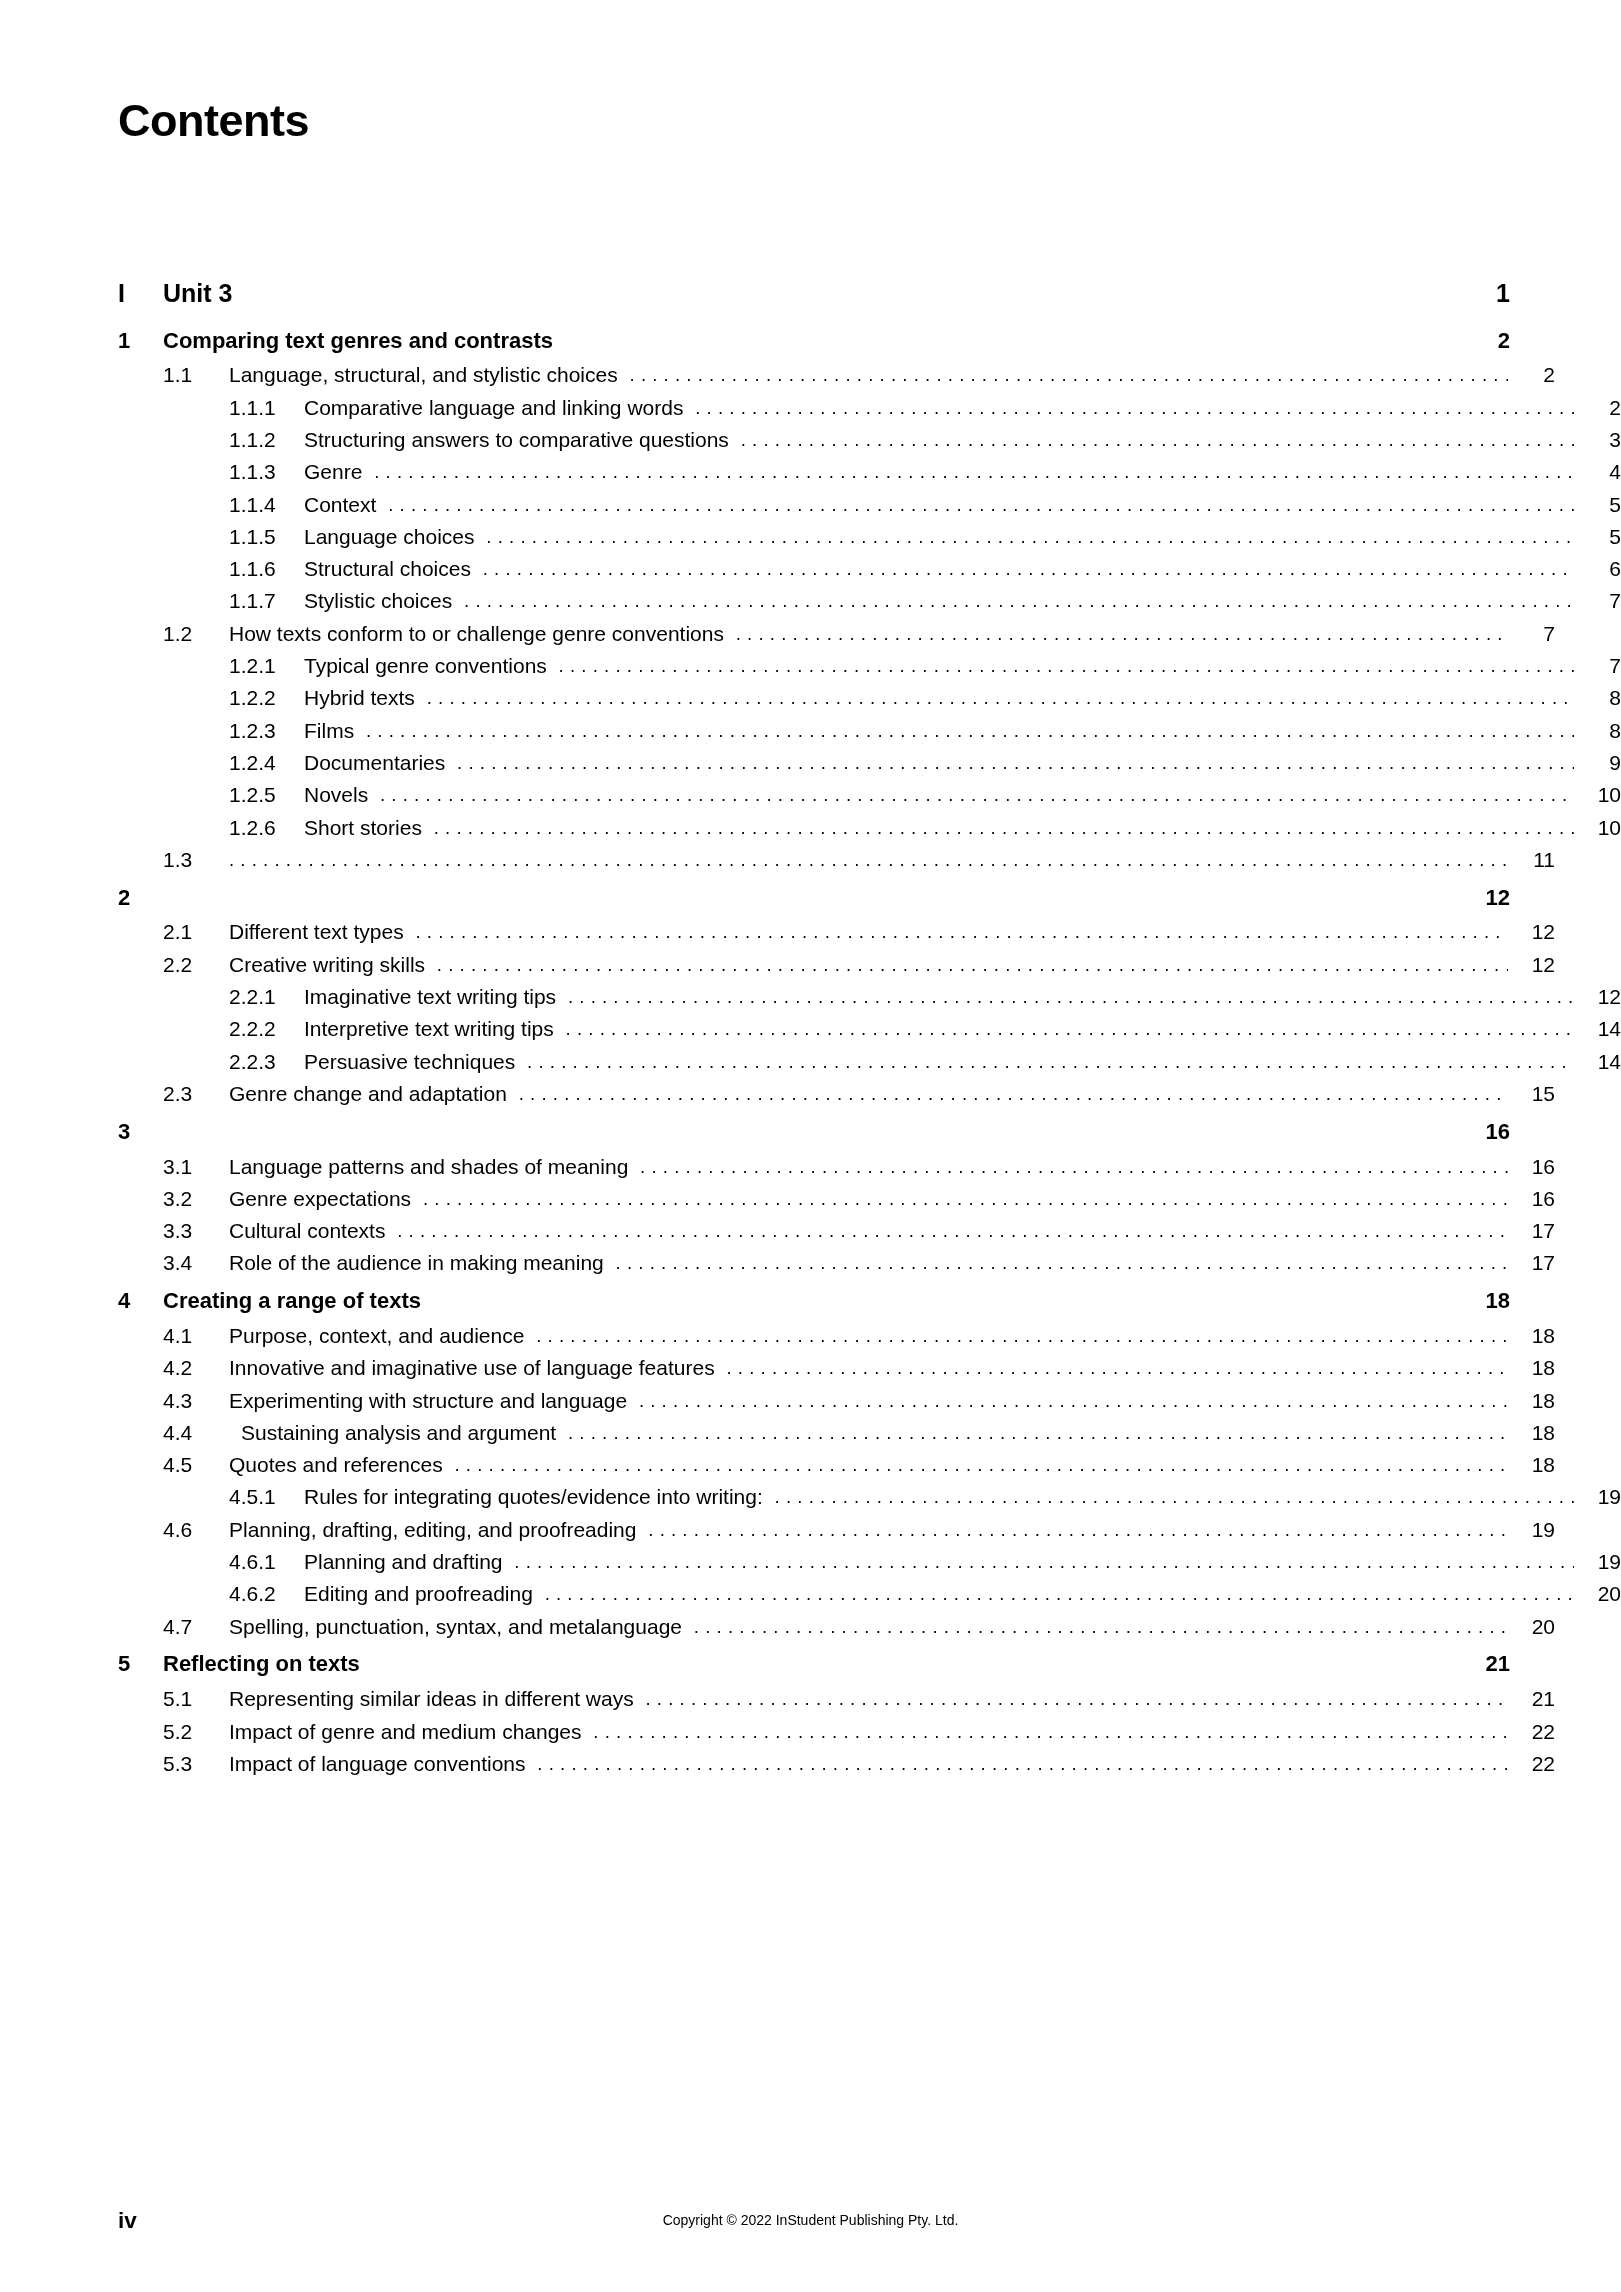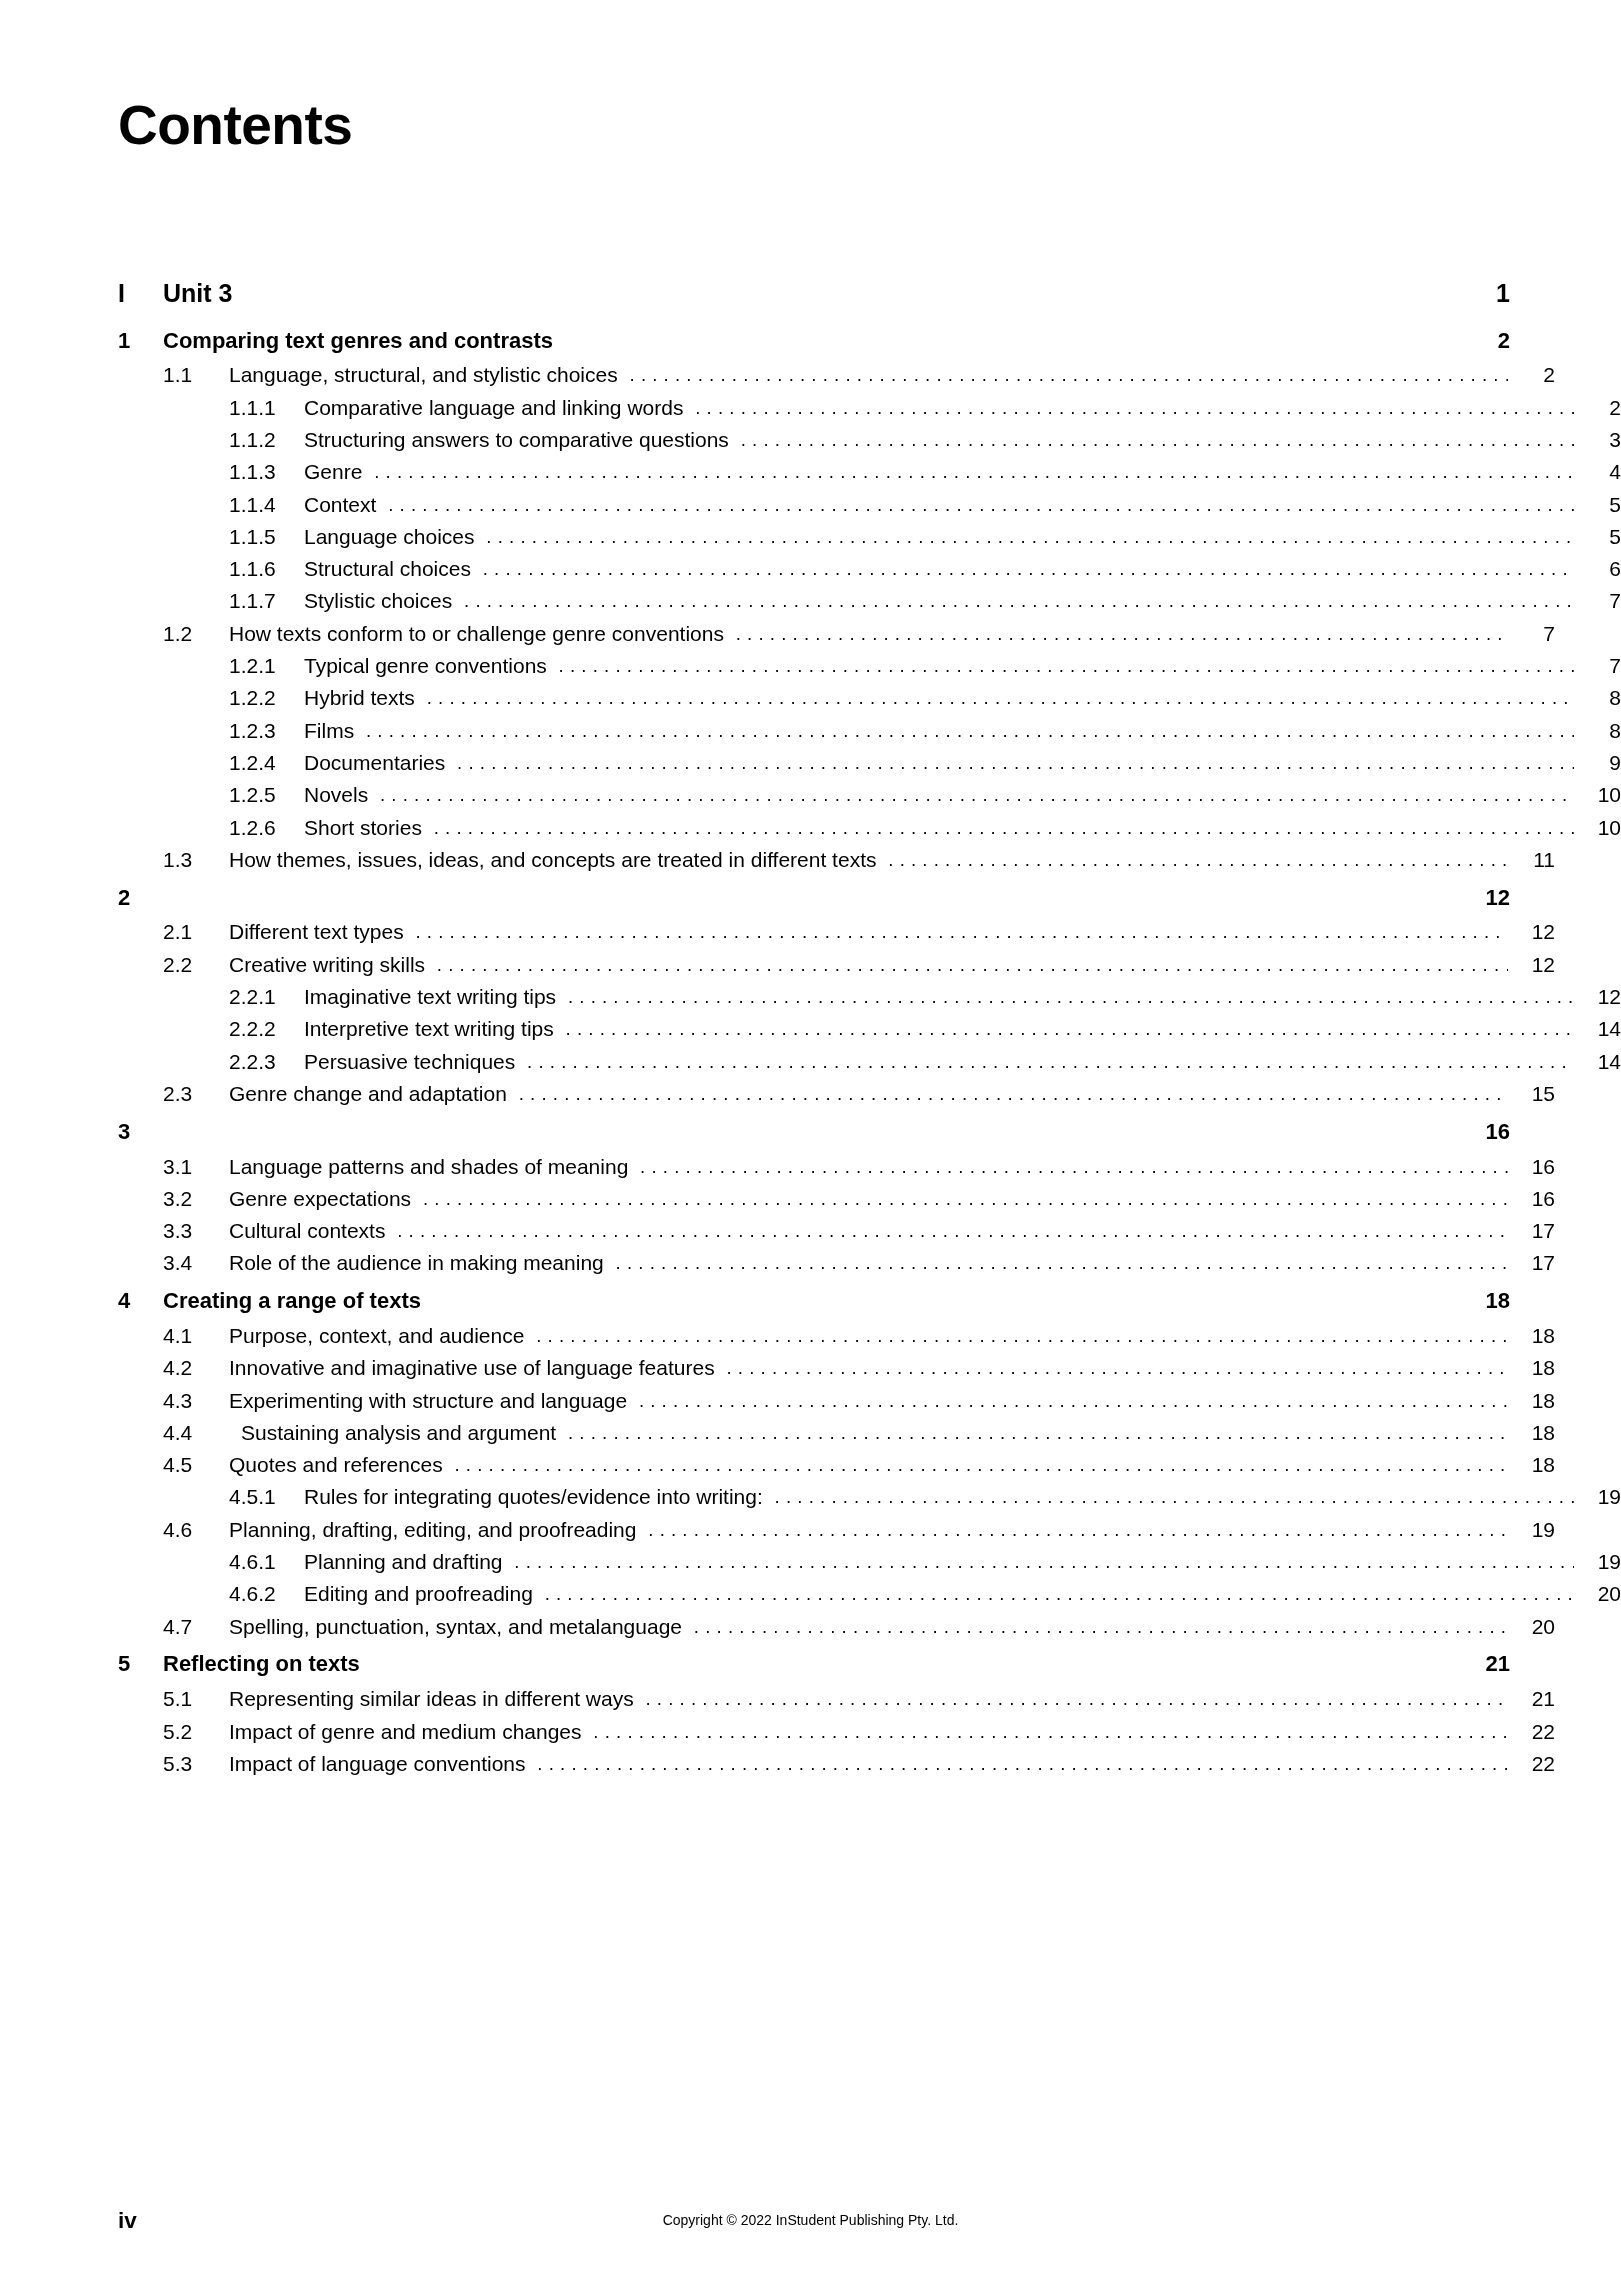--- a/index.html
+++ b/index.html
@@ -24,21 +24,21 @@
     box-sizing: border-box;
     padding: 0 0 0 0;
   }
   .content-area {
     position: absolute;
     left: 118px;
     top: 0;
     width: 1392px;
   }
   h1.toc-title {
-    font-size: 55px;
+    font-size: 45px;
     font-weight: bold;
     letter-spacing: -0.5px;
     margin: 0;
     padding: 0;
     position: absolute;
     left: 0px;
     top: 98px;
     line-height: 1;
   }
   .toc-list {
@@ -280,21 +280,20 @@
         <div class="row subsection">
           <span class="num">1.2.6</span>
           <span class="title" style="padding-right: 11.8px;">Short stories</span>
           <span class="leader">
             <span class="dots">.................................................................................................................................</span>
           </span>
           <span class="pageno">10</span>
         </div>
         <div class="row section">
           <span class="num">1.3</span>
-          <span class="title" style="padding-right: 11.8px;">How themes, issues, ideas, and concepts are treated in different texts</span>
           <span class="leader">
             <span class="dots">.................................................................................................................................</span>
           </span>
           <span class="pageno">11</span>
         </div>
         <div class="row chapter">
           <span class="num">2</span>
           <span class="leader"></span>
           <span class="pageno">12</span>
         </div>

